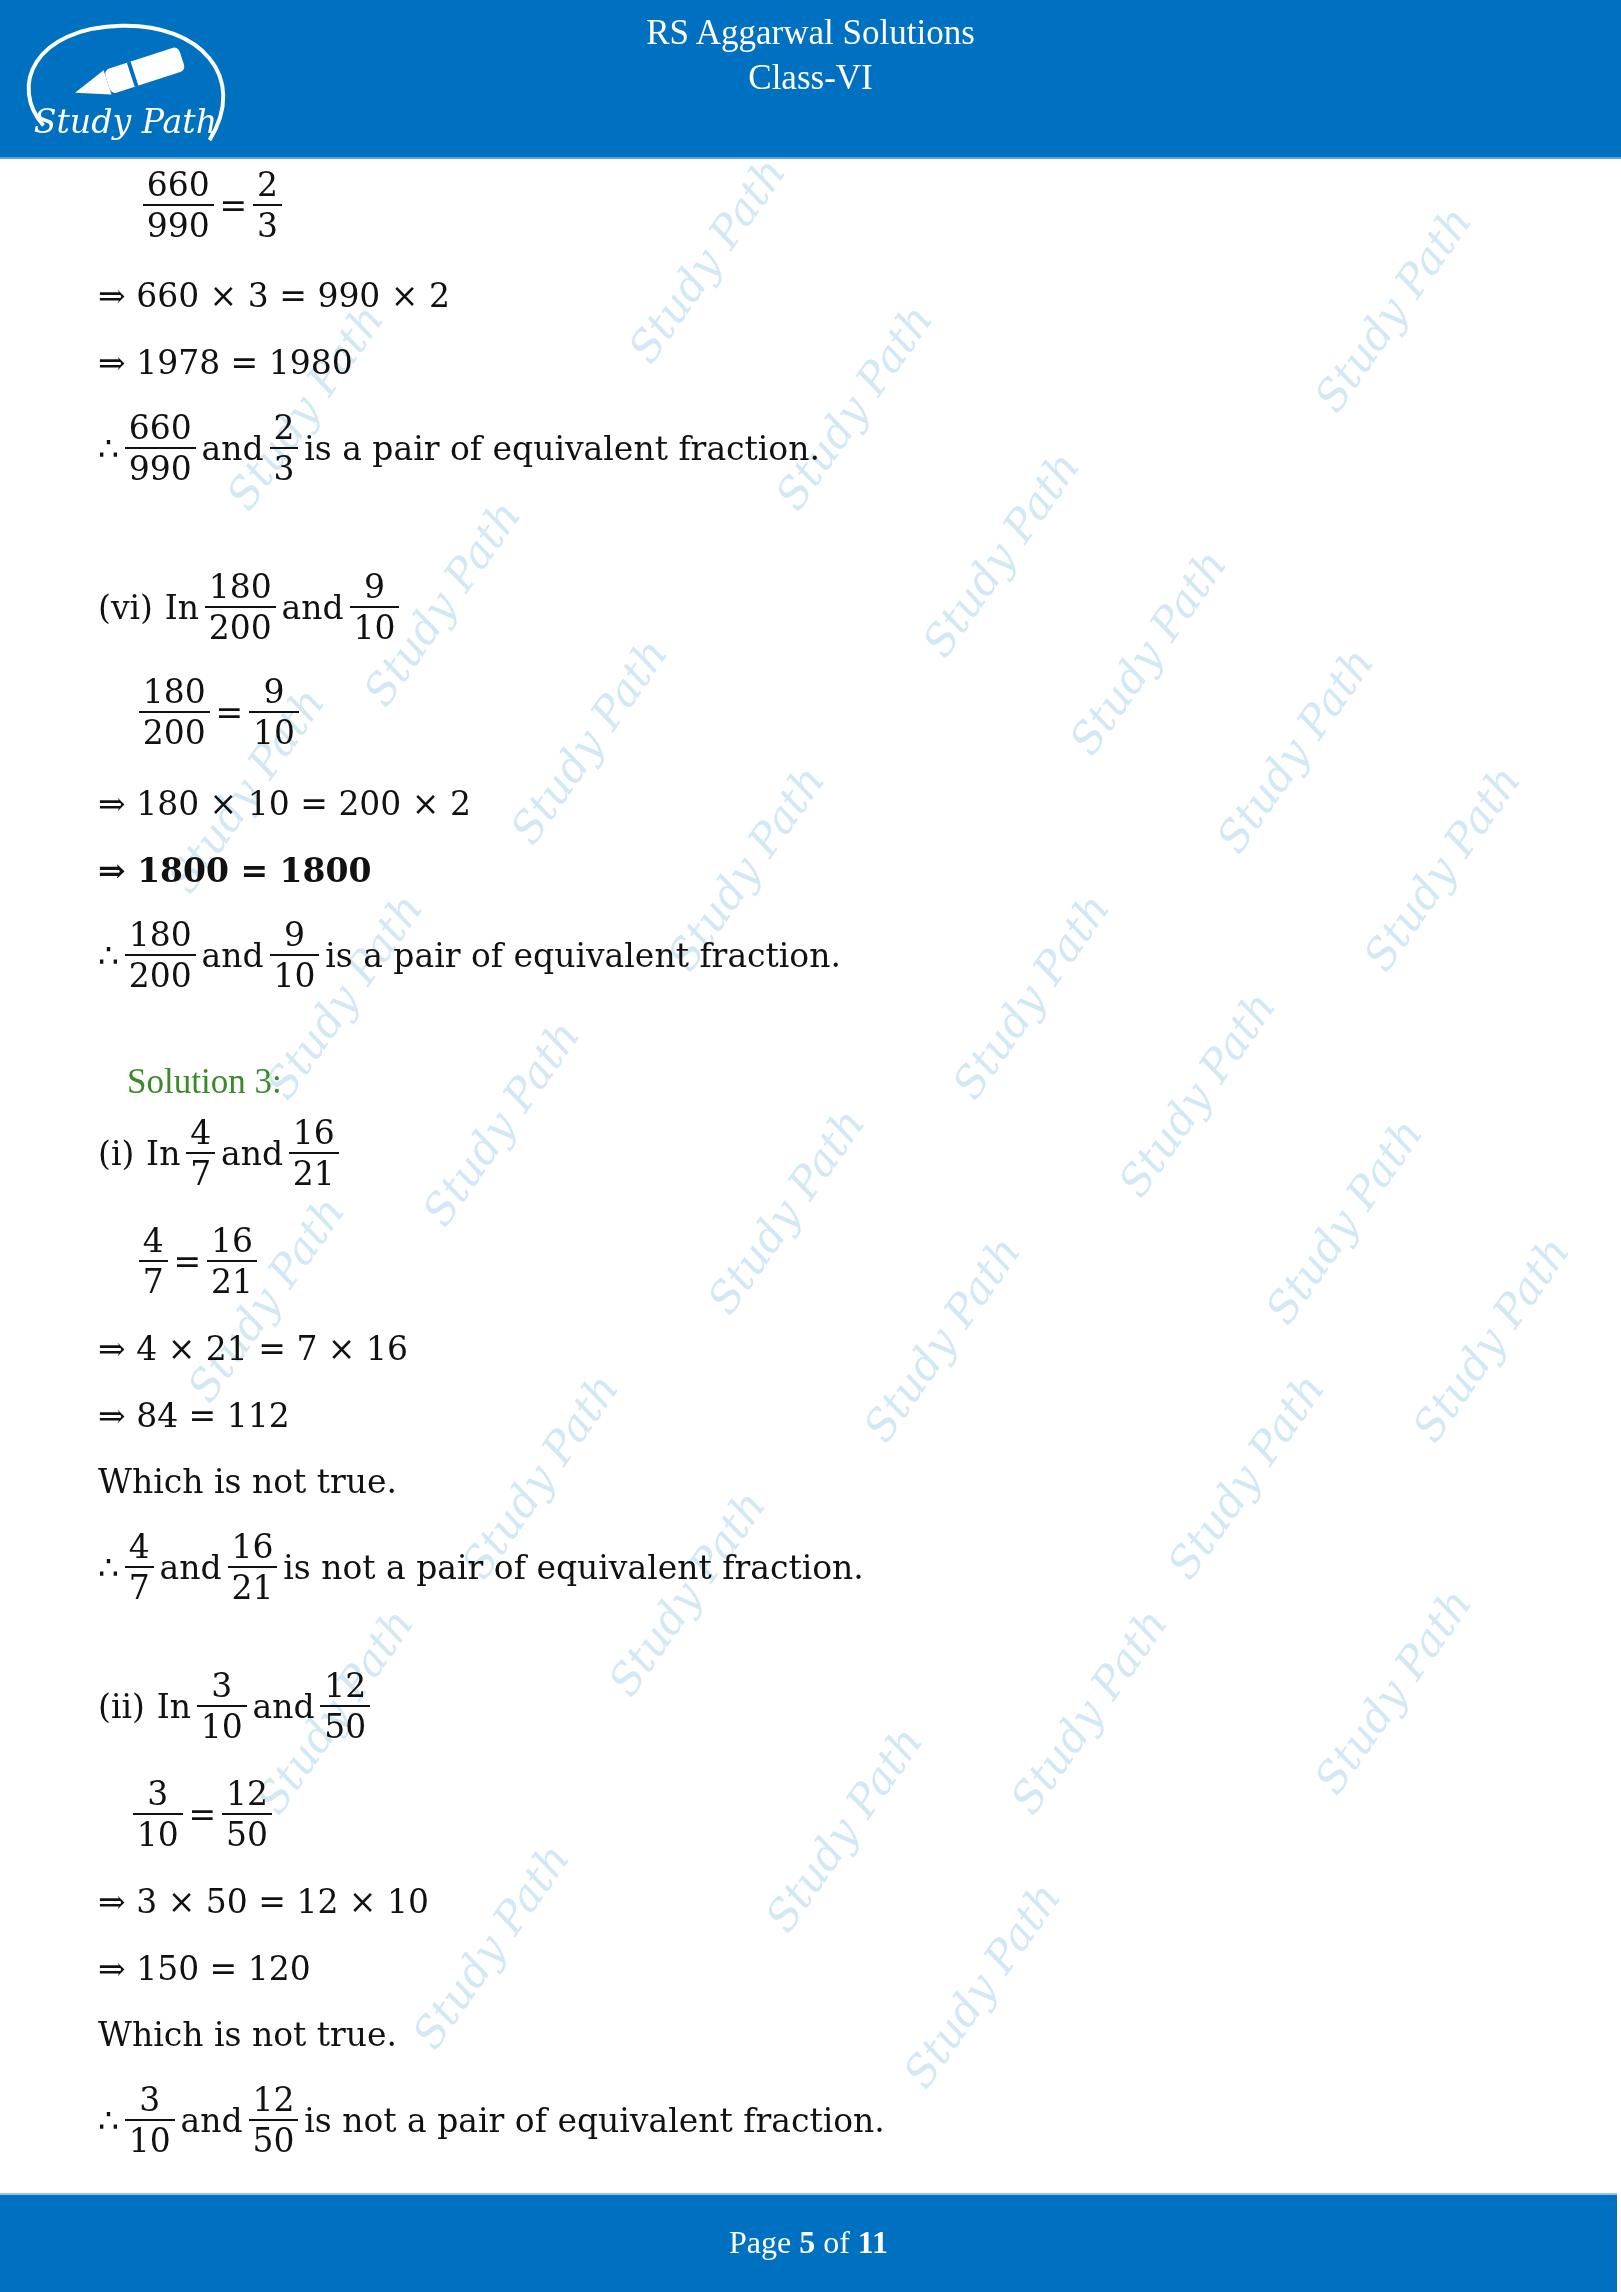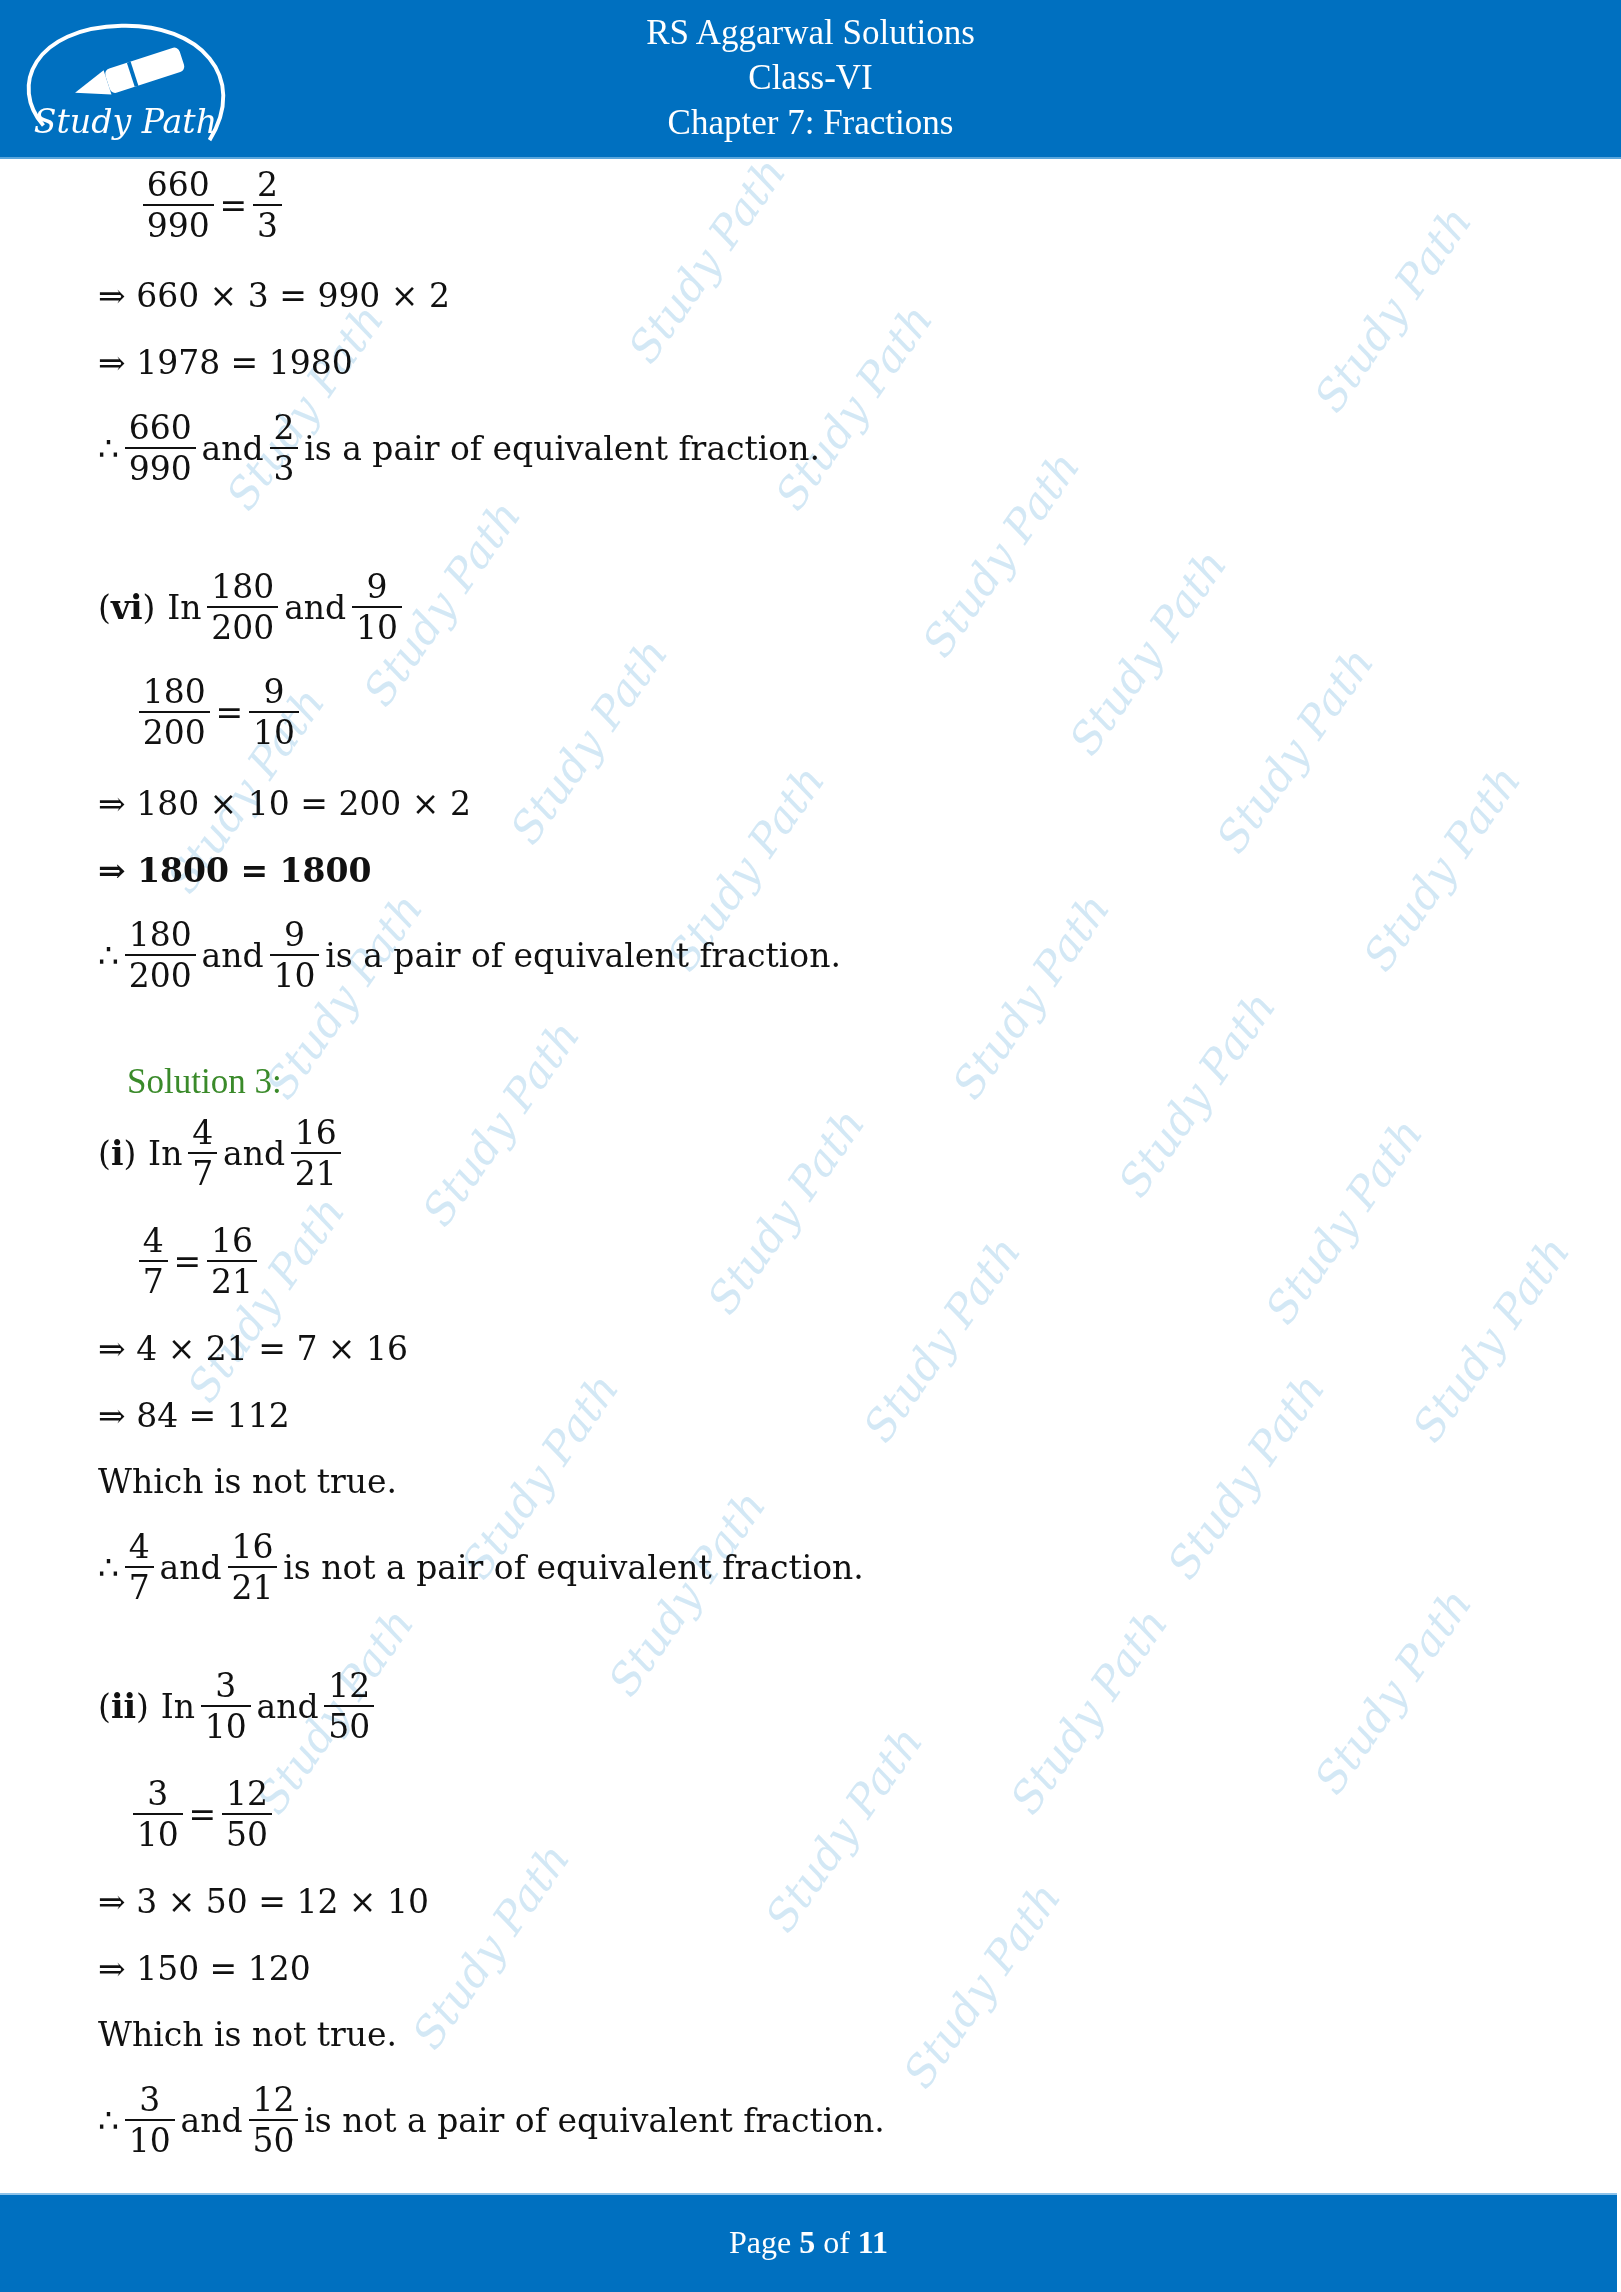--- a/index.html
+++ b/index.html
@@ -38,39 +38,38 @@
     justify-content: space-between;
   }
   .frac {
     display: inline-flex; flex-direction: column; align-items: center; margin: 0 5.9px;
     font-size: 33px; line-height: 39px;
   }
   .frac .num { padding: 0 3.9px; }
   .frac .den { border-top: 2.9px solid #111; padding: 0 3.9px; }
   .sp { display: inline-block; width: 11.8px; }
   .green { color: #3a8a2a; font-family: "Liberation Serif", serif; font-size: 35px; }
-  b { font-weight: bold; }
+  b { font-weight: normal; }
 </style>
 </head>
 <body>
 
 <div class="header">
   <svg class="logo" viewBox="0 0 230 130">
     <path d="M30 110 C -5 70, 20 10, 110 8 C 190 6, 240 60, 200 125" fill="none" stroke="#fff" stroke-width="4"></path>
     <g transform="rotate(-18 120 60)">
       <rect x="95" y="45" width="80" height="26" rx="6" fill="#fff"></rect>
       <polygon points="95,45 60,58 95,71" fill="#fff"></polygon>
       <rect x="120" y="45" width="4" height="26" fill="#0070c0"></rect>
     </g>
     <text x="20" y="118" fill="#fff" font-family="DejaVu Serif, serif" font-style="italic" font-size="34">Study Path</text>
   </svg>
   <div class="header-titles">
     <div>RS Aggarwal Solutions</div>
     <div>Class-VI</div>
-    <div>Chapter 7: Fractions</div>
   </div>
 </div>
 
 <div class="watermarks">
   <span class="wm wmt" style="left:588px;top:78px;">Study Path</span>
   <span class="wm wmt" style="left:1274px;top:127px;">Study Path</span>
   <span class="wm wmt" style="left:186px;top:225px;">Study Path</span>
   <span class="wm wmt" style="left:735px;top:225px;">Study Path</span>
   <span class="wm wmt" style="left:882px;top:372px;">Study Path</span>
   <span class="wm wmt" style="left:323px;top:421px;">Study Path</span>

